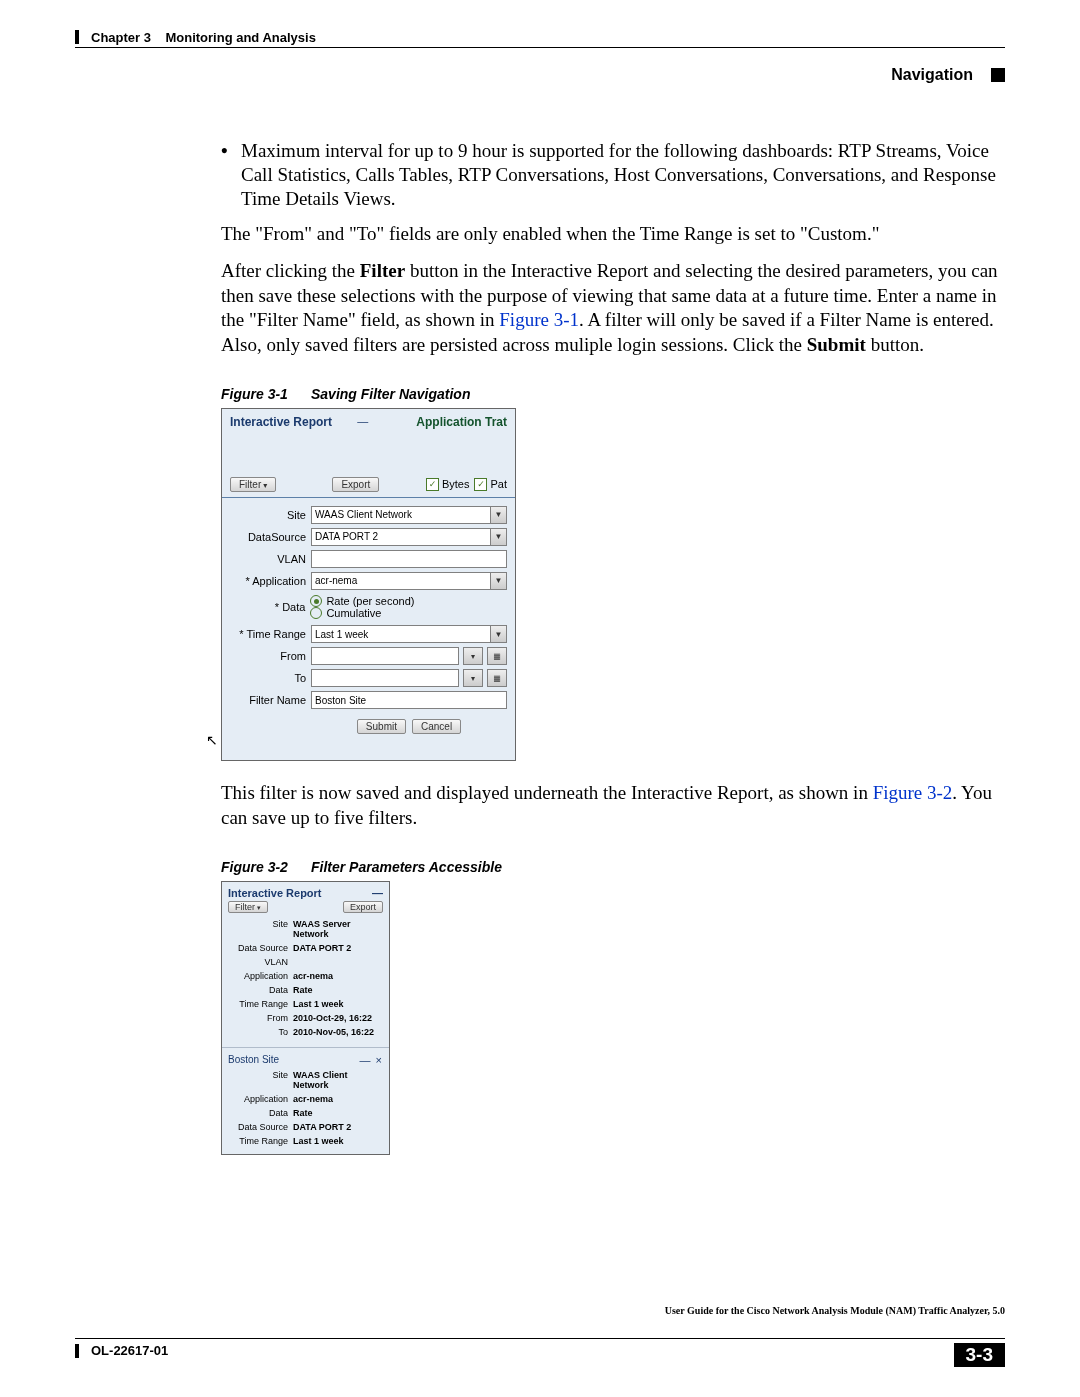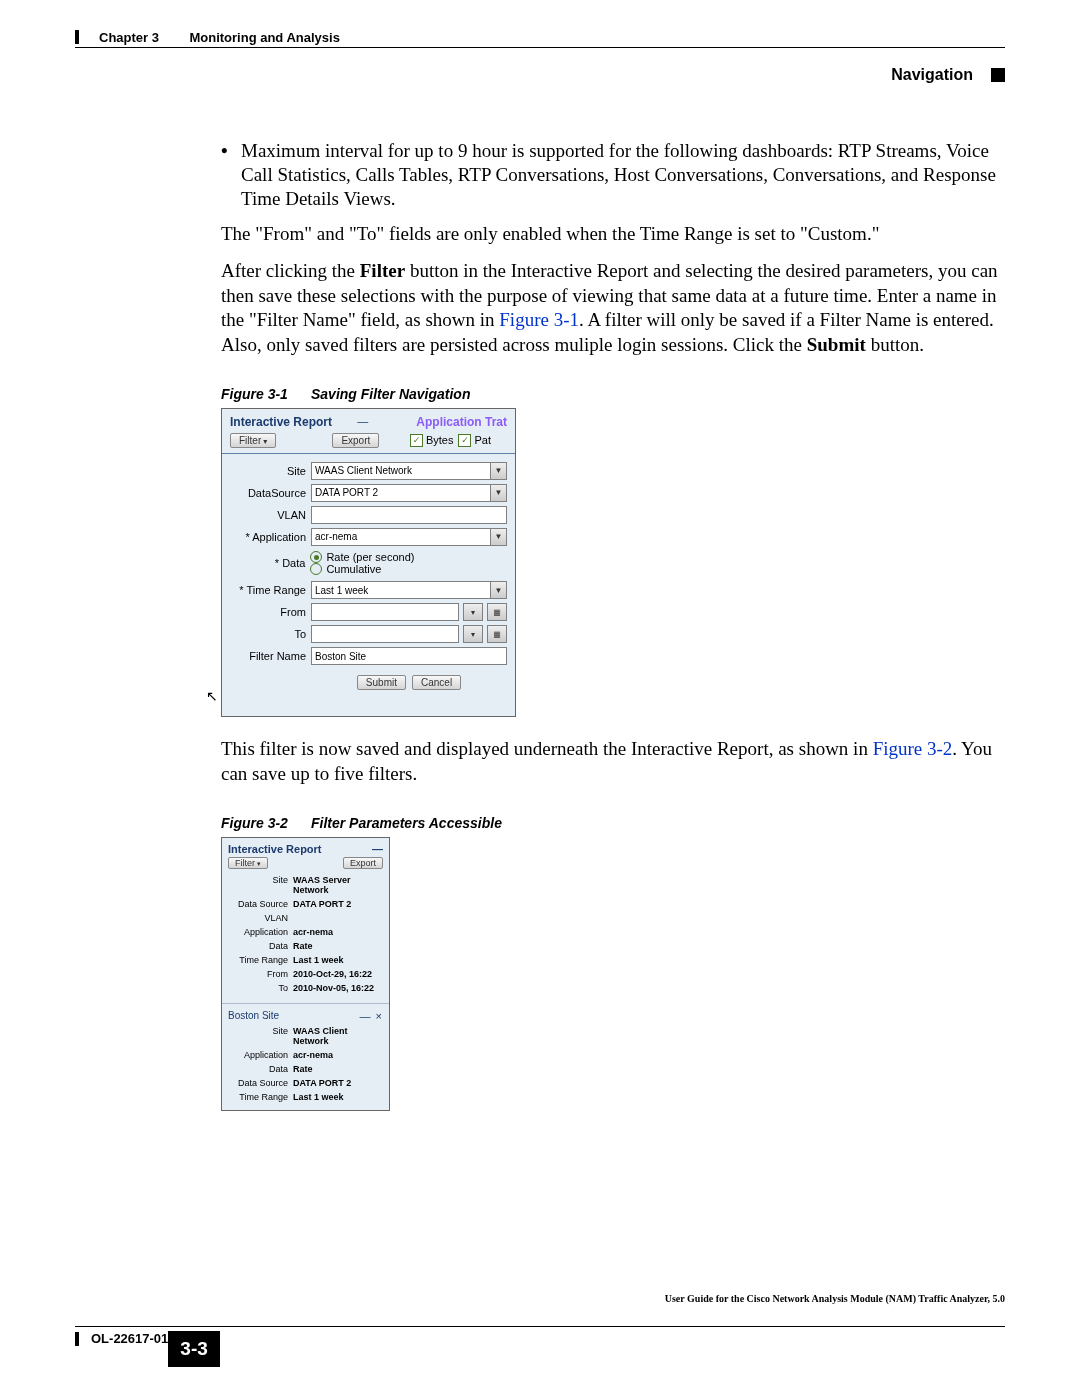--- a/index.html
+++ b/index.html
@@ -17,21 +17,20 @@
     padding: 30px 75px 0 75px;
   }
   .top-header {
     display: flex;
     align-items: center;
     font-family: Arial, Helvetica, sans-serif;
     font-size: 13px;
     font-weight: bold;
     margin-bottom: 3px;
     height: 14px;
-    gap: 8px;
   }
   .top-header-rule {
     border-bottom: 1px solid #000;
     margin: 0 0 18px 0;
     width: 100%;
   }
   .top-left-bar {
     width: 4px;
     height: 14px;
     background: #000;
@@ -111,30 +110,31 @@
     display: flex;
     padding: 6px 8px 0 8px;
     justify-content: space-between;
   }
   .fig31 .ir-title {
     color: #1b3a6d;
     font-weight: bold;
     font-size: 12px;
   }
   .fig31 .app-trat {
-    color: #8b5cf6;
+    color: #14532d;
     font-weight: bold;
     font-size: 12px;
     margin-left: 23px;
   }
   .fig31 .btn-row {
     display: flex;
     justify-content: space-between;
     align-items: center;
-    padding: 4px 22px 6px 8px;
+    padding: 4px 6px 6px 8px;
+    margin-top: 44px;
   }
   .fig31 .mini-btn {
     background: linear-gradient(#f8f8f8, #d5d5d5);
     border: 1px solid #888;
     border-radius: 2px;
     padding: 1px 8px;
     font-size: 10px;
     color: #333;
   }
   .fig31 .arrow-down::after {
@@ -342,21 +342,21 @@
     bottom: 30px;
     left: 75px;
     right: 75px;
   }
   .footer-rule {
     border-bottom: 1px solid #000;
     margin-bottom: 4px;
   }
   .footer-row {
     display: flex;
-    justify-content: flex-start;
+    justify-content: space-between;
     align-items: flex-start;
     font-family: Arial, Helvetica, sans-serif;
   }
   .footer-left {
     display: flex;
     align-items: center;
     font-size: 13px;
     font-weight: bold;
   }
   .footer-left .bar {
@@ -369,21 +369,21 @@
     text-align: right;
     font-size: 10px;
     font-weight: bold;
     margin-bottom: 2px;
   }
   .page-num {
     background: #000;
     color: #fff;
     font-weight: bold;
     font-size: 19px;
-    padding: 7px 12px;
+    padding: 1px 12px;
     display: inline-block;
   }
   .footer-right-wrap {
     text-align: right;
     position: relative;
     top: -20px;
   }
 </style>
 </head>
 <body>

